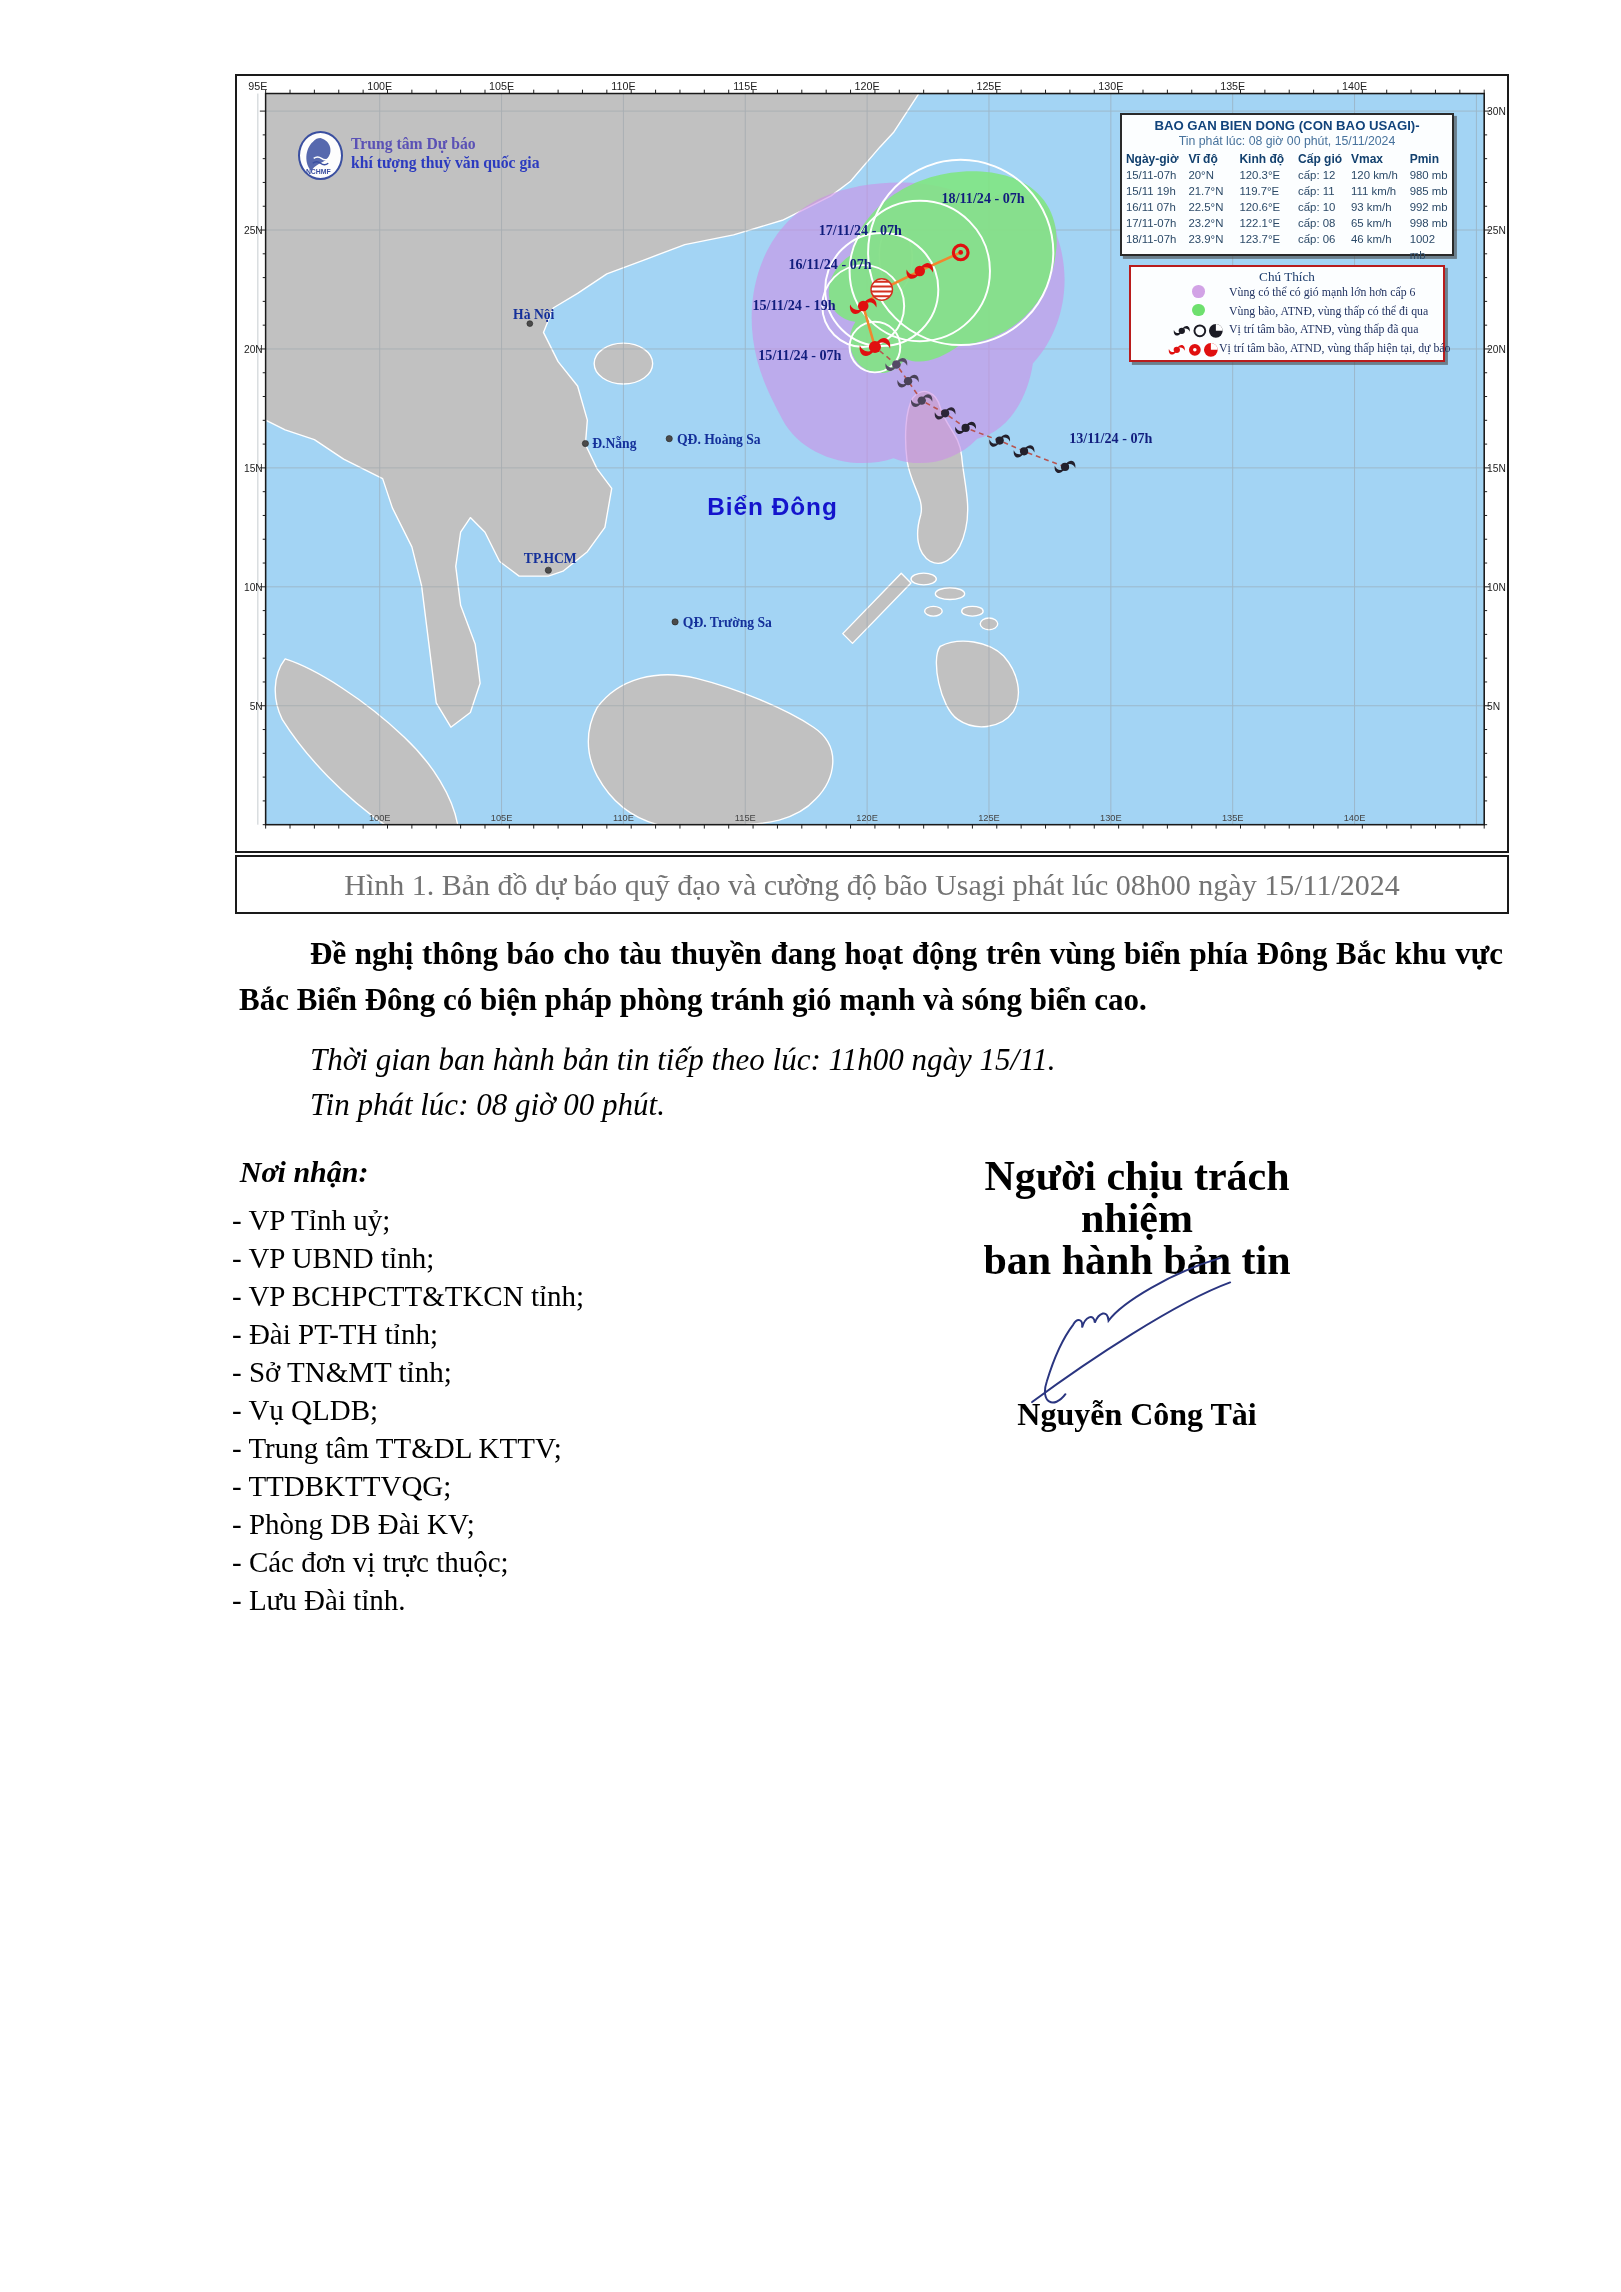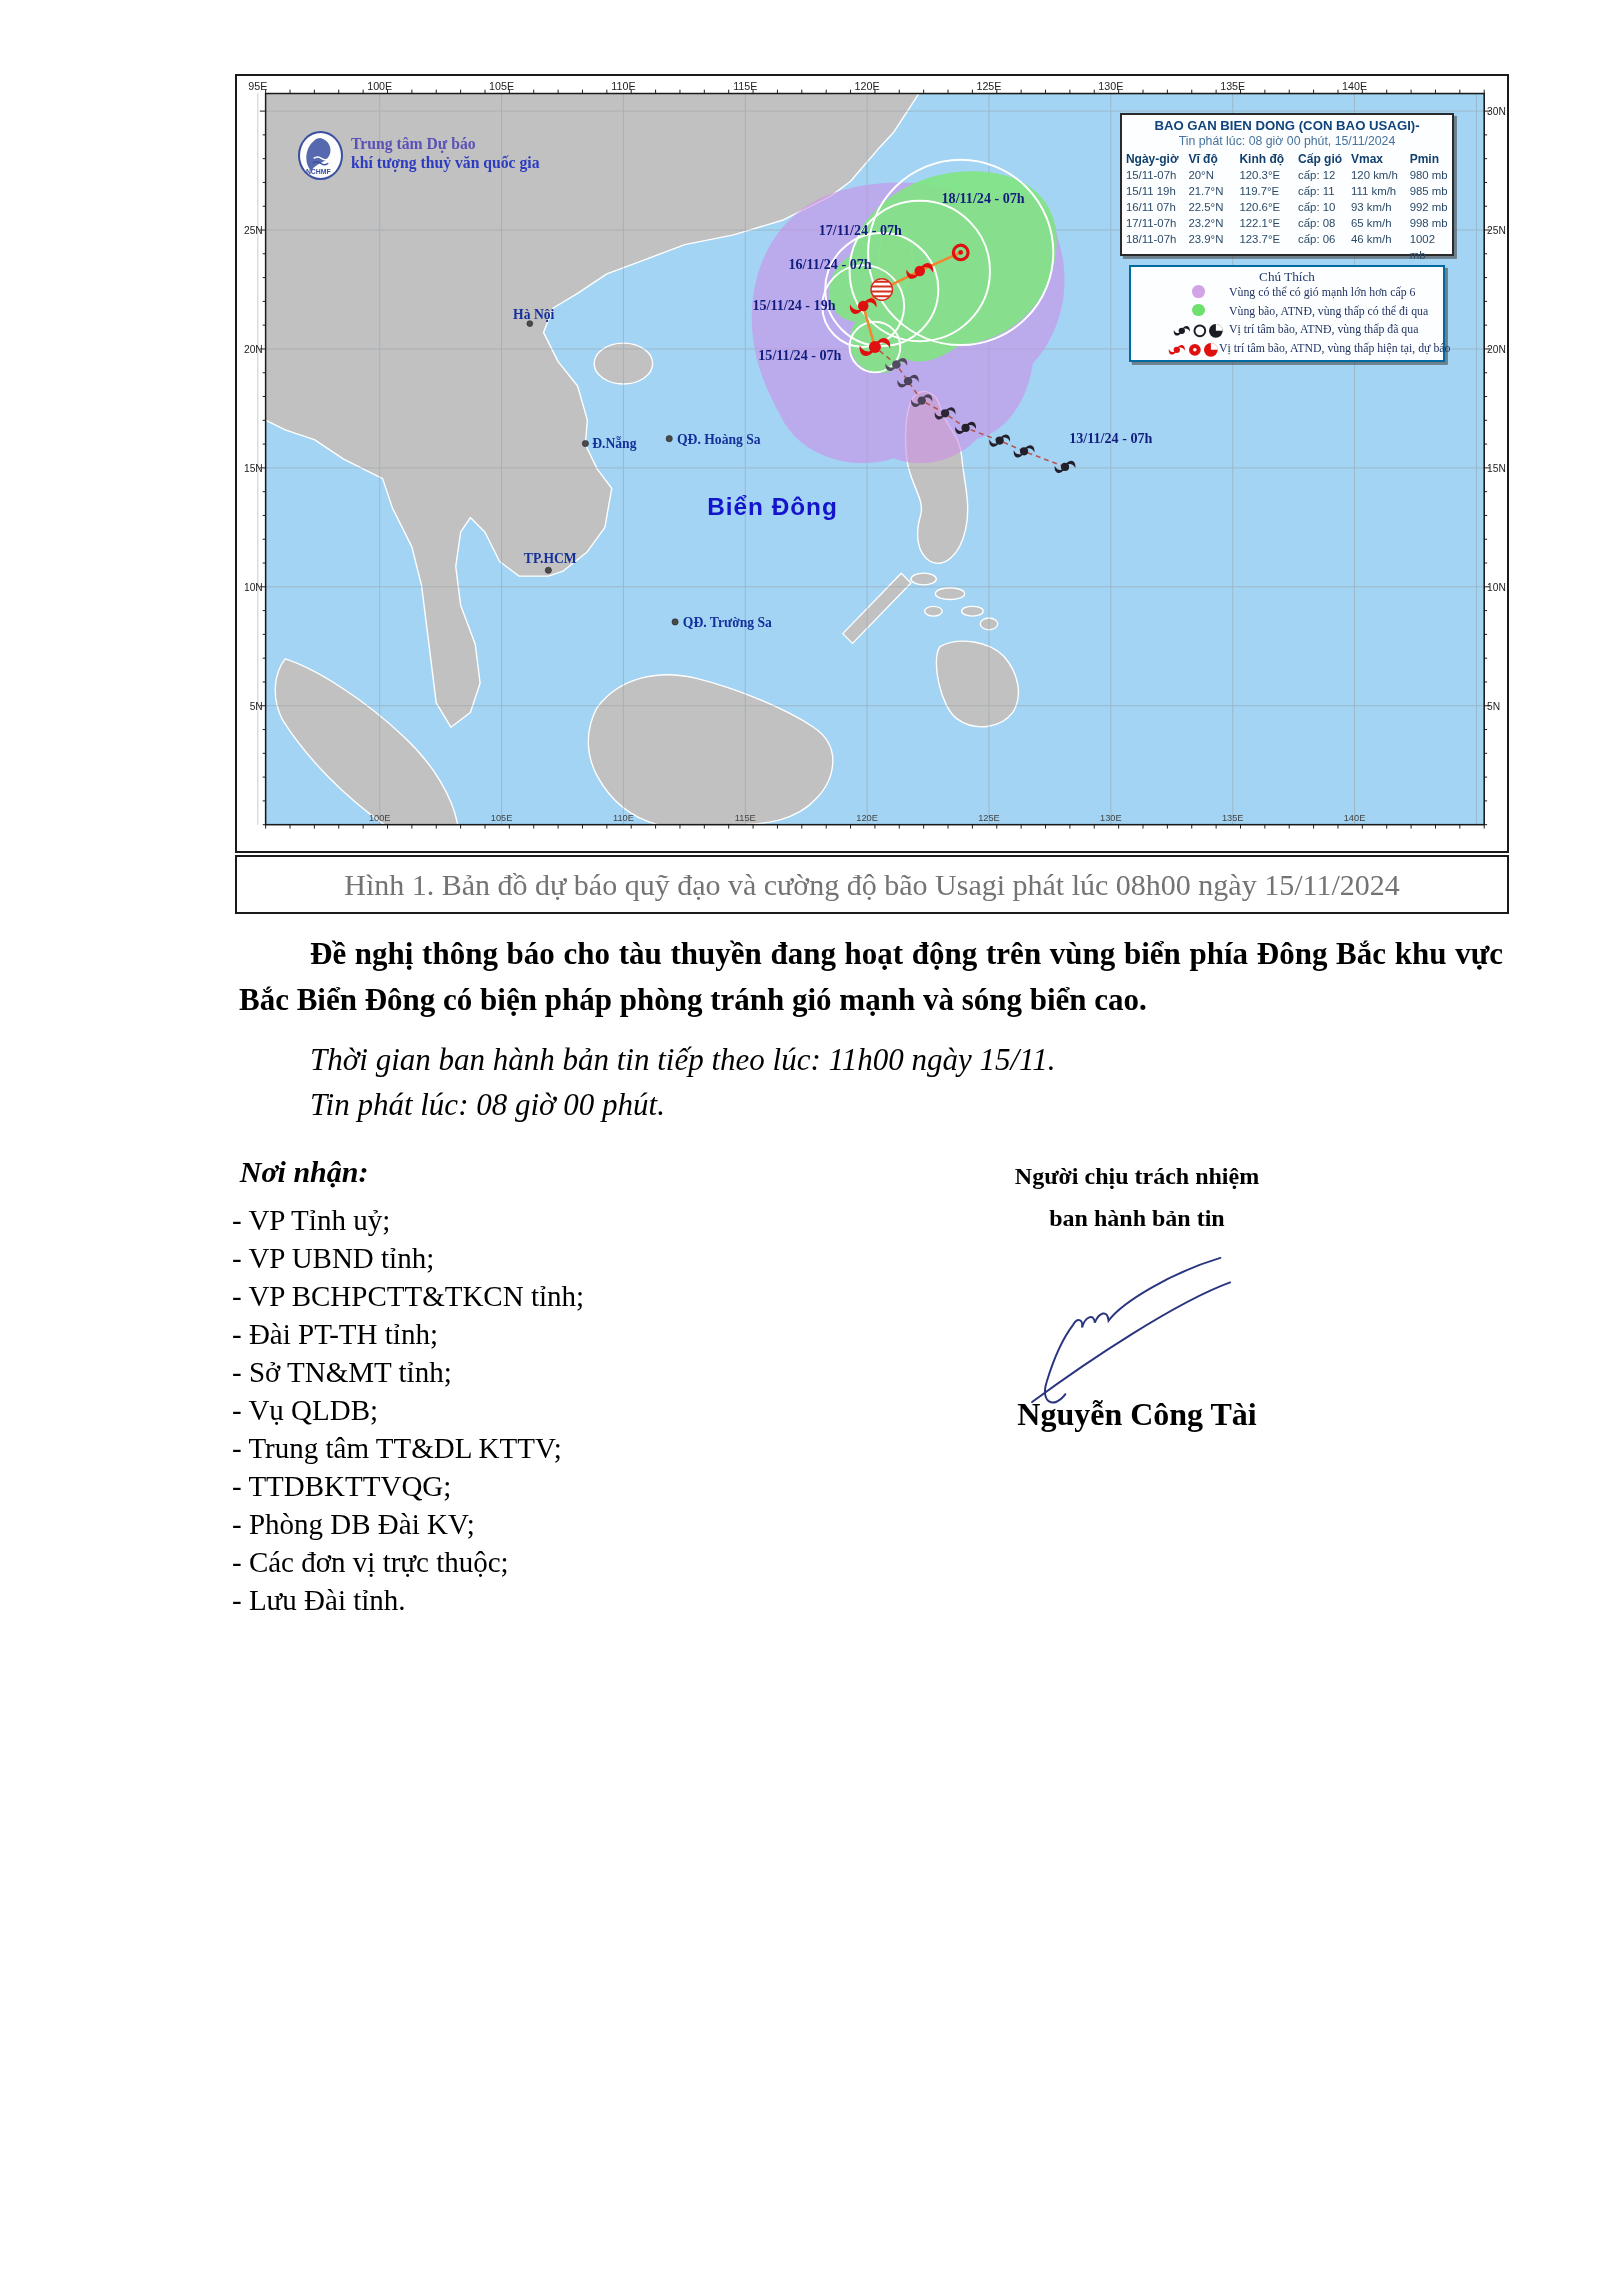--- a/index.html
+++ b/index.html
@@ -38,21 +38,21 @@
   }
   .ib-title { text-align:center; font-weight:bold; font-size:13.2px; color:#11437b; }
   .ib-sub   { text-align:center; font-size:12.3px; color:#47729c; margin-top:1px; }
   .ib-table { margin-top:2.9px; width:100%; }
   .ib-row { display:flex; height:16px; line-height:16px; font-size:11.4px; color:#2c4a68; padding:0 3.9px; }
   .ib-row.hdr { font-weight:bold; color:#12406e; font-size:12px; }
   .ib-c0{width:65px;} .ib-c1{width:53px;} .ib-c2{width:61px;} .ib-c3{width:55px;} .ib-c4{width:61px;} .ib-c5{width:40px;}
   
   .legend-box {
     position:absolute; left:892px; top:189px; width:316px; height:97px;
-    background:#fcfeff; border:2px solid #0369a1; box-shadow:2.9px 2.9px 0 rgba(70,70,70,.6);
+    background:#fcfeff; border:2px solid #b91c1c; box-shadow:2.9px 2.9px 0 rgba(70,70,70,.6);
     font-family:"Liberation Serif",serif;
   }
   .lg-title { text-align:center; font-size:13.2px; color:#1c3c6c; margin-top:2px; }
   .lg-row { display:flex; align-items:flex-start; height:18.6px;margin-left:37px; }
   .lg-ico { width:61px; display:flex; justify-content:center; align-items:center; gap:1px; }
   .lg-lbl { font-size:11.8px; color:#1c2e5e; white-space:nowrap; }
   .dot-purple { width:12.7px; height:12.7px; border-radius:50%; background:#d2a3e6; }
   .dot-green  { width:12.7px; height:12.7px; border-radius:50%; background:#6ee06e; }
   
   .caption-box {
@@ -64,21 +64,21 @@
   .para-bold {
     position:absolute; left:239px; top:931px; width:1264px;
     font-size:31px; font-weight:bold; line-height:46px; text-align:justify; text-indent:71px;
   }
   .lines-plain { position:absolute; left:310px; top:1037px; width:1078px; font-size:31px; line-height:45px;font-style:italic; }
   
   .recipients { position:absolute; left:232px; top:1155px; width:627px; }
   .rc-head { font-weight:bold; font-style:italic; font-size:30px; margin-bottom:11.8px; padding-left:7.8px; }
   .rc-item { font-size:29px; line-height:38px; }
   .signblock { position:absolute; left:931px; top:1155px; width:412px; text-align:center; }
-  .sg-title { font-weight:bold; font-size:24px; line-height:42px; }
+  .sg-title { font-weight:bold; font-size:42px; line-height:42px; }
   .sg-sig { position:absolute; left:54px; top:90px; width:304px; height:167px; }
   .sg-name { position:absolute; left:0; top:241px; width:100%; font-weight:bold; font-size:32px; }
 </style>
 </head>
 <body>
 
 <div class="page">
 
   <div class="figure">
     <svg id="mapsvg" class="map-svg" viewBox="0 0 1300 795">

